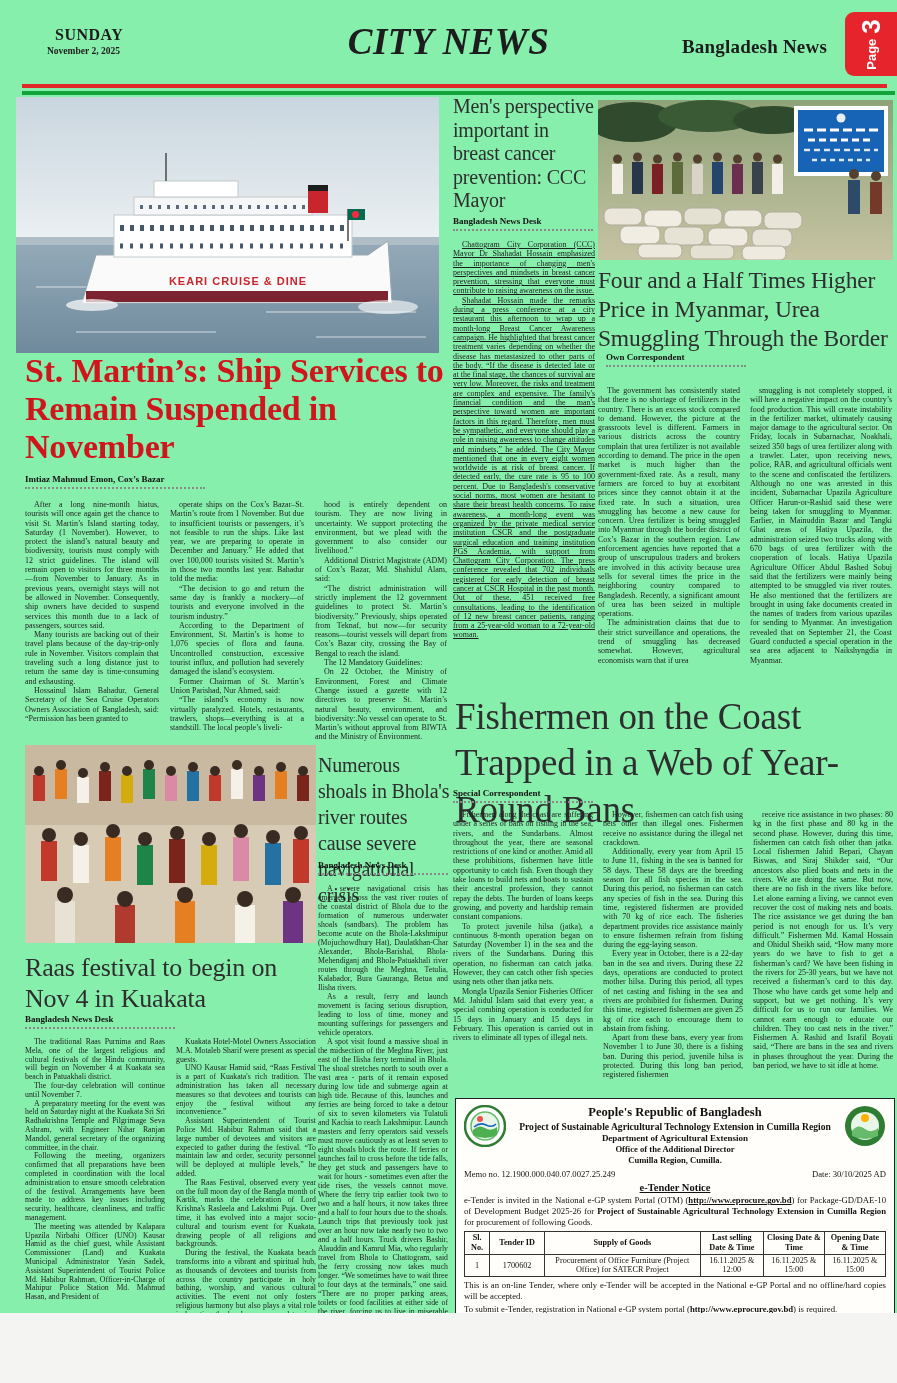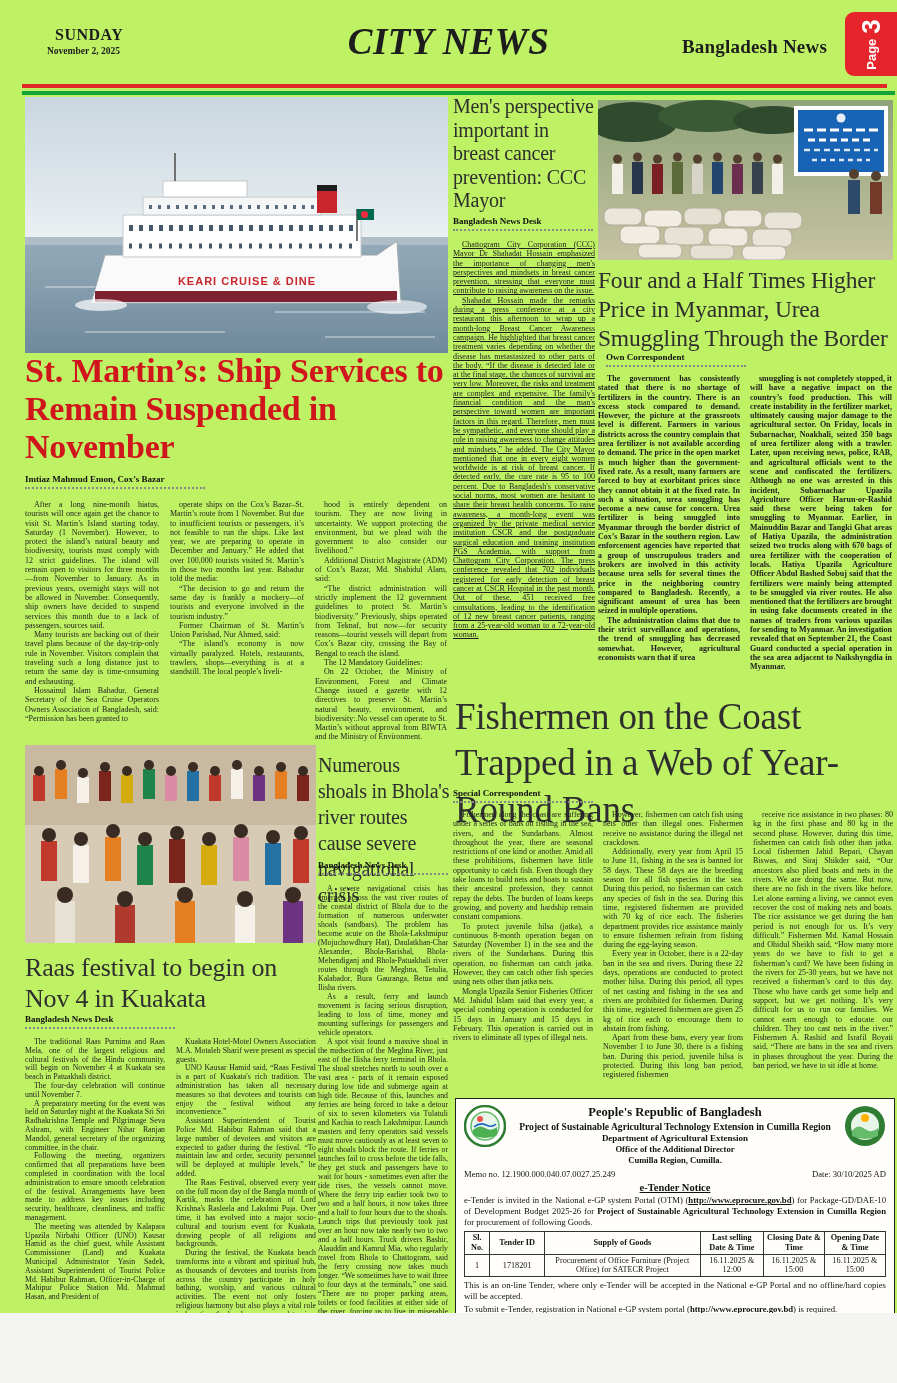--- a/index.html
+++ b/index.html
@@ -1,16 +1,16 @@
 <!DOCTYPE html>
 <html><head>
 <meta charset="utf-8">
 <style>
   html,body{margin:0;padding:0;background:#f4f4f2;}
-  .page{position:relative;width:897px;height:1313px;background:#bef264;overflow:hidden;
+  .page{position:relative;width:897px;height:1313px;background:#86efac;overflow:hidden;
         font-family:"Liberation Serif",serif;color:#1d1d1d;}
   .abs{position:absolute;}
   
   .mh-day{left:55px;top:26px;font-weight:bold;font-size:16px;letter-spacing:.5px;}
   .mh-date{left:47px;top:46px;font-weight:bold;font-size:9.5px;}
   .mh-title{left:0;top:20px;width:100%;text-align:center;font-size:37px;font-weight:bold;letter-spacing:.5px;font-style:italic;}
   .mh-brand{right:70px;top:36px;font-size:19px;font-weight:bold;letter-spacing:.2px;}
   .page-tab{right:0;top:12px;width:52px;height:64px;background:#e5252b;border-radius:9px 0 0 9px;
             display:flex;align-items:center;justify-content:center;}
   .page-tab-inner{transform:rotate(-90deg);display:flex;align-items:center;gap:5px;color:#fff;white-space:nowrap;}
@@ -66,21 +66,21 @@
   <div class="abs mh-brand">Bangladesh News</div>
   <div class="abs page-tab">
     <div class="page-tab-inner">
       <span class="page-tab-word">Page</span>
       <span class="page-tab-num">3</span>
     </div>
   </div>
   <div class="abs rule rule-red"></div>
   <div class="abs rule rule-green"></div>
 
-  <figure class="abs" style="left:25px;top:97px;">
+  <figure class="abs" style="left:16px;top:97px;">
     <svg width="423" height="256" viewBox="0 0 423 256">
       <defs>
         <linearGradient id="sky" x1="0" y1="0" x2="0" y2="1">
           <stop offset="0" stop-color="#c9d6df"></stop>
             <stop offset="1" stop-color="#eef2f4"></stop>
         </linearGradient>
         <linearGradient id="sea" x1="0" y1="0" x2="0" y2="1">
           <stop offset="0" stop-color="#93a9b8"></stop>
             <stop offset="1" stop-color="#6f8a9c"></stop>
         </linearGradient>
@@ -123,20 +123,21 @@
   <div class="abs byline" style="left:25px;top:474px;width:180px;">Imtiaz Mahmud Emon, Cox’s Bazar</div>
   <div class="abs cols" style="left:25px;top:500px;width:423px;height:242px;gap:11px;">
     <div class="col bodytext" style="width:134px;">
         <p>After a long nine-month hiatus, tourists will once again get the chance to visit St. Martin’s Island starting today, Saturday (1 November). However, to protect the island’s natural beauty and biodiversity, tourists must comply with 12 strict guidelines. The island will remain open to visitors for three months—from November to January. As in previous years, overnight stays will not be allowed in November. Consequently, ship owners have decided to suspend services this month due to a lack of passengers, sources said.</p>
         <p>Many tourists are backing out of their travel plans because of the day-trip-only rule in November. Visitors complain that traveling such a long distance just to return the same day is time-consuming and exhausting.</p>
         <p>Hossainul Islam Bahadur, General Secretary of the Sea Cruise Operators Owners Association of Bangladesh, said: “Permission has been granted to</p>
       </div>
     <div class="col bodytext" style="width:134px;">
         <p>operate ships on the Cox’s Bazar–St. Martin’s route from 1 November. But due to insufficient tourists or passengers, it’s not feasible to run the ships. Like last year, we are preparing to operate in December and January.” He added that over 100,000 tourists visited St. Martin’s in those two months last year. Bahadur told the media:</p>
         <p>“The decision to go and return the same day is frankly a mockery—of tourists and everyone involved in the tourism industry.”</p>
+        <p>According to the Department of Environment, St. Martin’s is home to 1,076 species of flora and fauna. Uncontrolled construction, excessive tourist influx, and pollution had severely damaged the island’s ecosystem.</p>
         <p>Former Chairman of St. Martin’s Union Parishad, Nur Ahmed, said:</p>
         <p>“The island’s economy is now virtually paralyzed. Hotels, restaurants, trawlers, shops—everything is at a standstill. The local people’s liveli-</p>
       </div>
     <div class="col bodytext" style="width:132px;">
         <p>hood is entirely dependent on tourism. They are now living in uncertainty. We support protecting the environment, but we plead with the government to also consider our livelihood.”</p>
         <p>Additional District Magistrate (ADM) of Cox’s Bazar, Md. Shahidul Alam, said:</p>
         <p>“The district administration will strictly implement the 12 government guidelines to protect St. Martin’s biodiversity.” Previously, ships operated from Teknaf, but now—for security reasons—tourist vessels will depart from Cox’s Bazar city, crossing the Bay of Bengal to reach the island.</p>
         <p>The 12 Mandatory Guidelines:</p>
         <p>On 22 October, the Ministry of Environment, Forest and Climate Change issued a gazette with 12 directives to preserve St. Martin’s natural beauty, environment, and biodiversity:.No vessel can operate to St. Martin’s without approval from BIWTA and the Ministry of Environment.</p>
       </div>
@@ -302,21 +303,21 @@
         <rect x="154" y="129" width="40" height="18" rx="7" fill="#e8e4d8"></rect>
         <rect x="40" y="144" width="44" height="14" rx="6" fill="#ece8db"></rect>
         <rect x="92" y="145" width="44" height="14" rx="6" fill="#e4e0d2"></rect>
         <rect x="144" y="146" width="44" height="14" rx="6" fill="#efeadf"></rect>
       </g>
     </svg>
   </figure>
 
   <div class="abs hl hl-urea" style="left:598px;top:266px;width:298px;">Four and a Half Times Higher Price in Myanmar, Urea Smuggling Through the Border</div>
   <div class="abs byline" style="left:606px;top:352px;width:140px;">Own Correspondent</div>
-  <div class="abs cols" style="left:598px;top:374px;width:295px;height:316px;gap:10px;font-weight:bold;">
+  <div class="abs cols" style="left:598px;top:386px;width:295px;height:316px;gap:10px;">
     <div class="col bodytext" style="width:142px;">
         <p>The government has consistently stated that there is no shortage of fertilizers in the country. There is an excess stock compared to demand. However, the picture at the grassroots level is different. Farmers in various districts across the country complain that urea fertilizer is not available according to demand. The price in the open market is much higher than the government-fixed rate. As a result, many farmers are forced to buy at exorbitant prices since they cannot obtain it at the fixed rate. In such a situation, urea smuggling has become a new cause for concern. Urea fertilizer is being smuggled into Myanmar through the border district of Cox’s Bazar in the southern region. Law enforcement agencies have reported that a group of unscrupulous traders and brokers are involved in this activity because urea sells for several times the price in the neighboring country compared to Bangladesh. Recently, a significant amount of urea has been seized in multiple operations.</p>
         <p>The administration claims that due to their strict surveillance and operations, the trend of smuggling has decreased somewhat. However, agricultural economists warn that if urea</p>
       </div>
     <div class="col bodytext" style="width:142px;">
         <p>smuggling is not completely stopped, it will have a negative impact on the country’s food production. This will create instability in the fertilizer market, ultimately causing major damage to the agricultural sector. On Friday, locals in Subarnachar, Noakhali, seized 350 bags of urea fertilizer along with a trawler. Later, upon receiving news, police, RAB, and agricultural officials went to the scene and confiscated the fertilizers. Although no one was arrested in this incident, Subarnachar Upazila Agriculture Officer Harun-or-Rashid said these were being taken for smuggling to Myanmar.  Earlier, in Mainuddin Bazar and Tangki Ghat areas of Hatiya Upazila, the administration seized two trucks along with 670 bags of urea fertilizer with the cooperation of locals. Hatiya Upazila Agriculture Officer Abdul Bashed Sobuj said that the fertilizers were mainly being attempted to be smuggled via river routes. He also mentioned that the fertilizers are brought in using fake documents created in the names of traders from various upazilas for sending to Myanmar.  An investigation revealed that on September 21, the Coast Guard conducted a special operation in the sea area adjacent to Naikshyngdia in Myanmar.</p>
       </div>
   </div>
 
   <div class="abs hl hl-fish" style="left:455px;top:694px;width:440px;">Fishermen on the Coast Trapped in a Web of Year-Round Bans</div>
@@ -382,21 +383,21 @@
         <th>Tender ID</th>
         <th>Supply of Goods</th>
         <th>Last selling Date &amp; Time</th>
         <th>Closing Date &amp; Time</th>
         <th>Opening Date &amp; Time</th>
       </tr>
         </thead>
       <tbody>
           <tr>
         <td>1</td>
-        <td>1718201</td>
+        <td>1700602</td>
         <td>Procurement of Office Furniture (Project Office) for SATECR Project</td>
         <td>16.11.2025 &amp; 12:00</td>
         <td>16.11.2025 &amp; 15:00</td>
         <td>16.11.2025 &amp; 15:00</td>
       </tr>
         </tbody>
     </table>
     <p class="t-par">This is an on-line Tender, where only e-Tender will be accepted in the National e-GP Portal and no offline/hard copies will be accepted.</p>
     <p class="t-par"><span>To submit e-Tender, registration in National e-GP system portal (</span><span class="link">http://www.eprocure.gov.bd</span><span>) is required.</span></p>
     <p class="t-par">The fees for downloading the e-Tender documents from the National e-GP system Portal have to be deposited online through any registered Banks branches up to dated 16.11.2025 &amp; time 12:00.</p>

